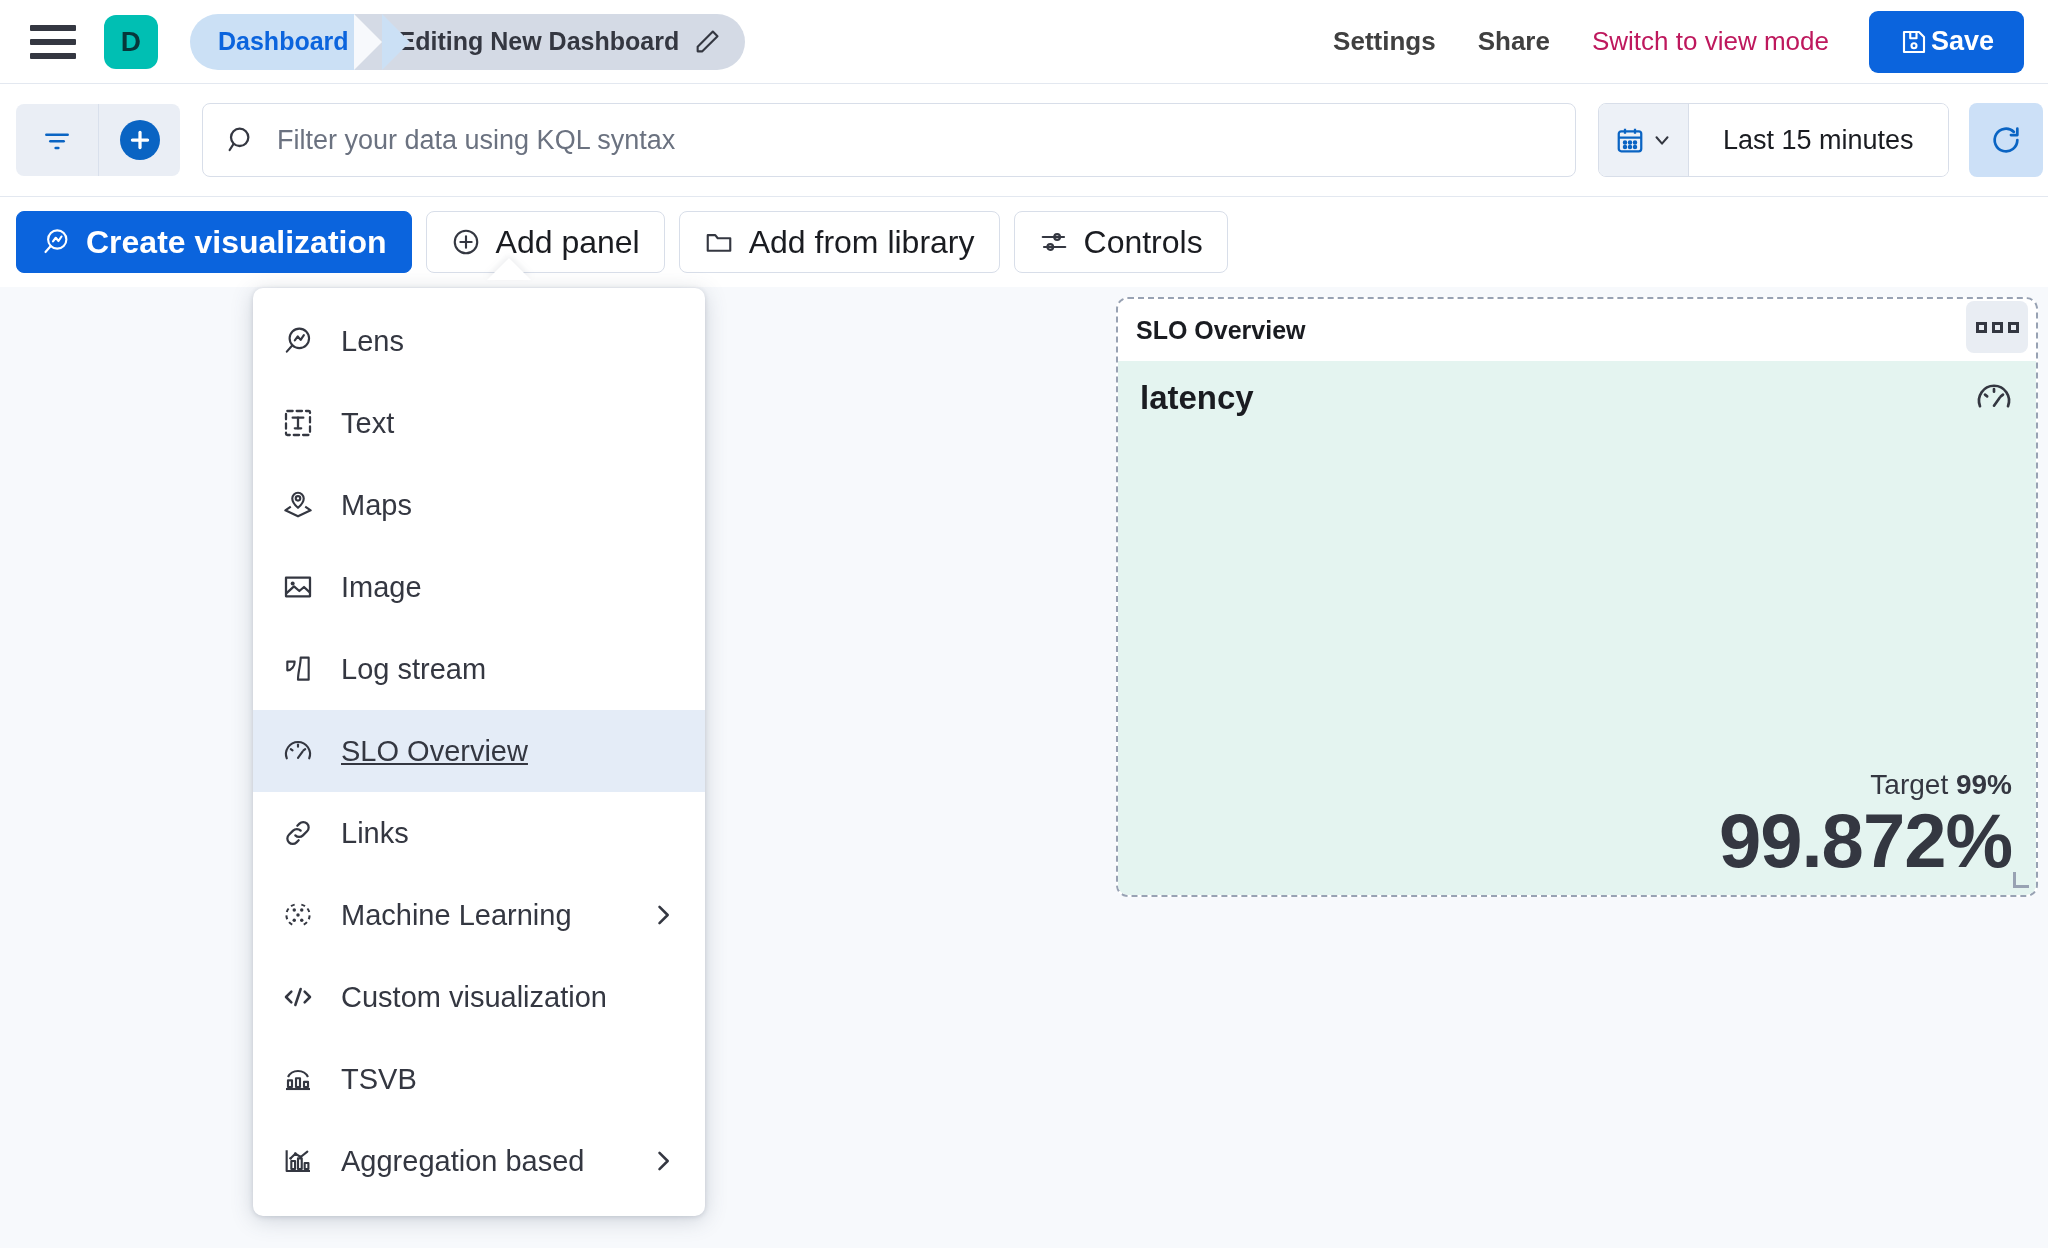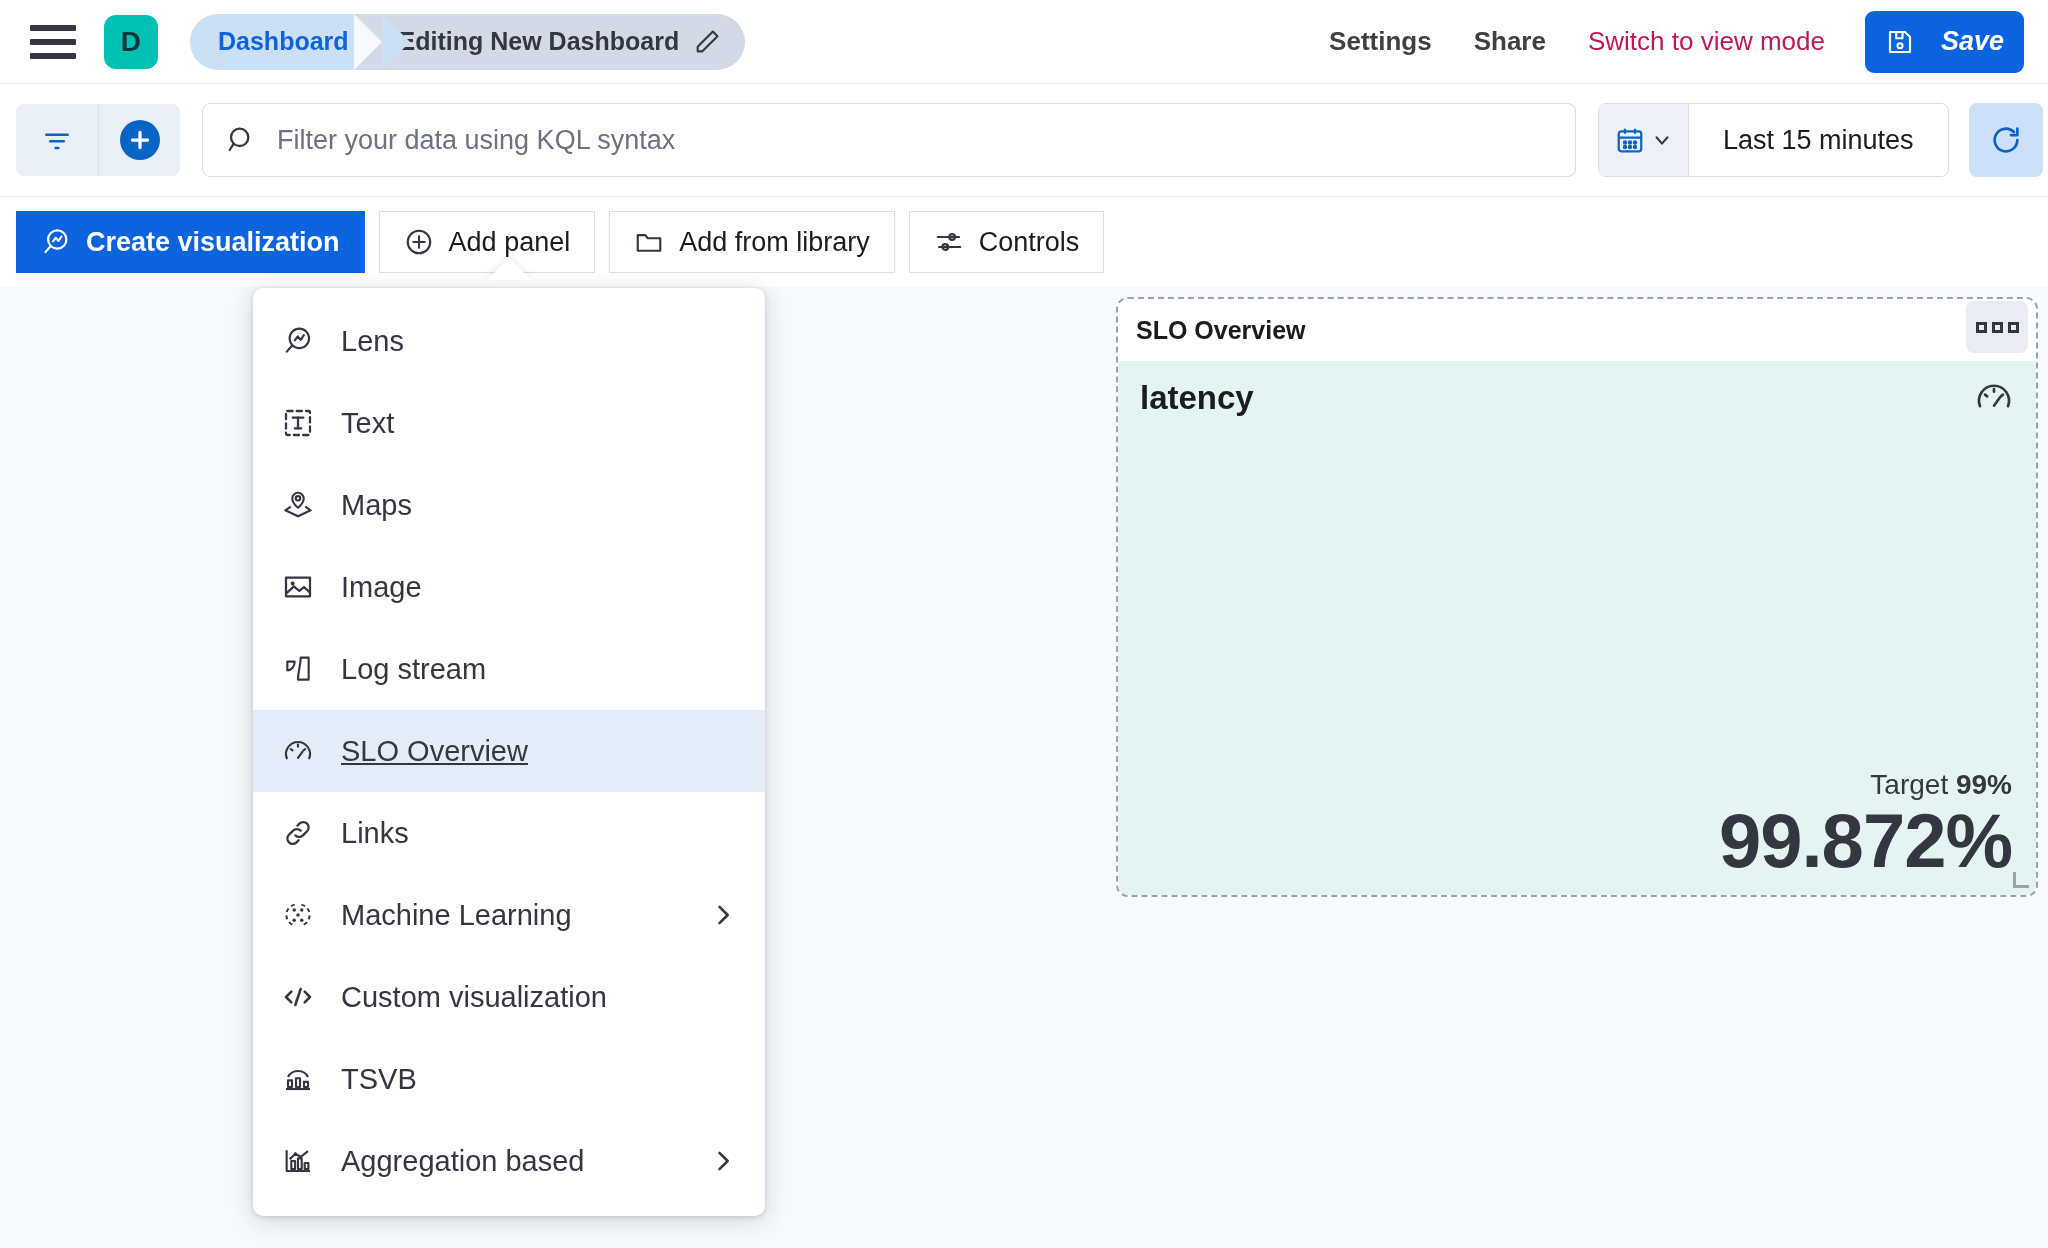--- a/index.html
+++ b/index.html
@@ -65,25 +65,24 @@
     background: #FFC80B; color: #1a1a1a; font-weight: bold;
     font-size: 23px; padding: 9px 16px; border-radius: 6px; white-space: nowrap;
   }
   .hdr-link {
     font-size: 26px; font-weight: bold; color: #404040;
     margin-left: 42px; white-space: nowrap; cursor: pointer;
   }
   .hdr-link.muted { color: #be185d; font-weight: normal; }
   .save-btn {
     margin-left: 40px; background: #0B64DD; color: #fff; border: none;
-    border-radius: 9px; height: 62px; padding: 0 20px;
-    display: flex; align-items: center; gap: 26px;
+    border-radius: 9px; height: 62px; padding: 0 30px;
+    display: flex; align-items: center; gap: 2px;
     font-size: 27px; font-weight: bold; cursor: pointer;
     font-family: "Liberation Sans", sans-serif;
-    font-style: italic;
   }
 
   
   .querybar {
     position: absolute; top: 84px; left: 0; width: 2048px; height: 113px;
     background: #FFFFFF; border-bottom: 1px solid #E3E8F0;
     display: flex; align-items: center;
   }
   .filter-group {
     margin-left: 16px; display: flex; height: 72px;
@@ -123,38 +122,38 @@
     cursor: pointer; border: none;
   }
 
   
   .toolbar {
     position: absolute; top: 197px; left: 0; width: 2048px; height: 90px;
     background: #FFFFFF;
     display: flex; align-items: center; gap: 14px; padding-left: 16px;
   }
   .tb-btn {
-    height: 62px; border-radius: 0; display: flex; align-items: center;
-    gap: 15px; padding: 0 24px; font-size: 27px; cursor: pointer;
+    height: 62px; border-radius: 8px; display: flex; align-items: center;
+    gap: 15px; padding: 0 24px; font-size: 32px; cursor: pointer;
     background: #FFFFFF; border: 1px solid #D8DEE9; color: #1A1C21;
     font-family: "Liberation Sans", sans-serif;
   }
   .tb-btn.primary {
     background: #0B64DD; border-color: #0B64DD; color: #FFFFFF; font-weight: bold;
   }
 
   
   .canvas {
     position: absolute; top: 287px; left: 0; width: 2048px; height: 961px;
     background: #F7F9FC;
   }
 
   
   .dropdown {
-    position: absolute; left: 253px; top: 288px; width: 512px;
+    position: absolute; left: 253px; top: 288px; width: 452px;
     background: #FFFFFF; border-radius: 10px;
     box-shadow: 0 4px 22px rgba(65,78,101,0.22), 0 1px 5px rgba(65,78,101,0.18);
     padding: 12px 0 14px 0; z-index: 40;
   }
   .dropdown-arrow {
     position: absolute; left: 487px; top: 258px; width: 0; height: 0;
     border-left: 22px solid transparent; border-right: 22px solid transparent;
     border-bottom: 22px solid #FFFFFF;
     filter: drop-shadow(0 -3px 3px rgba(65,78,101,0.10));
     z-index: 41;

